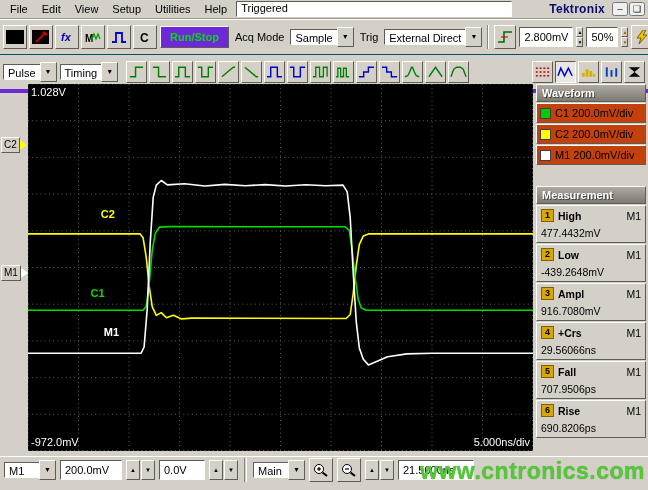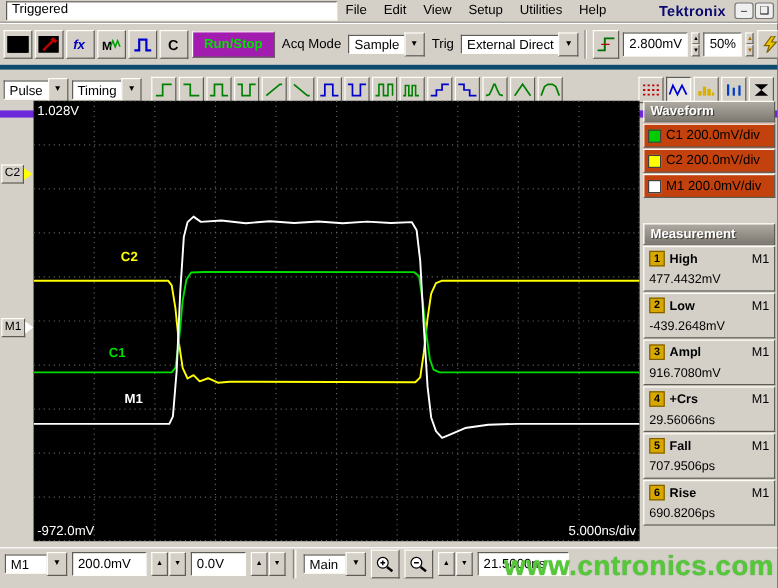--- a/index.html
+++ b/index.html
@@ -11,30 +11,30 @@
   #menubar{height:18px;display:flex;align-items:center;padding:0 3px;background:#d4d0c8;
            border-bottom:1px solid #9a968e}
   .menu-item{padding:2px 7px;white-space:nowrap}
   #status-box{flex:0 0 266px;height:14px;margin-left:2px;line-height:13px;padding:0 4px;
               overflow:hidden;background:#fff;border:1px solid;border-color:#5f5c56 #fffdf8 #fffdf8 #5f5c56}
   #brand{margin-left:auto;margin-right:6px;font-weight:bold;font-size:12px;color:#0a0a6e;letter-spacing:.3px}
   .winbtn{width:16px;height:14px;margin-left:1px;font-size:9px;line-height:11px;text-align:center;padding:0}
 
   
   #toolbar1{height:31px;display:flex;align-items:center;gap:3px;padding:2px 3px;
-            border-bottom:4px solid #0c4a6e;box-shadow:0 1px 0 #fff inset}
+            border-bottom:1px solid #0c4a6e;box-shadow:0 1px 0 #fff inset}
   #toolbar2{height:30px;display:flex;align-items:center;gap:3px;padding:2px 3px;
-            border-bottom:6px solid #6d28d9}
+            border-bottom:4px solid #6d28d9}
   #tb1-icons,#tb2-icons,#tb2-display{display:flex;gap:2px}
   .icon-btn{width:24px;height:24px;padding:1px;display:inline-flex;align-items:center;justify-content:center;
             border:1px solid;border-color:#fffdf8 #5f5c56 #5f5c56 #fffdf8;background:#d4d0c8}
   .icon-btn.sm{width:21px;height:22px}
   .icon-btn.pressed{border-color:#5f5c56 #fffdf8 #fffdf8 #5f5c56;background:#e9e7e1}
   .icon-btn svg{width:18px;height:14px}
-  #runstop{height:22px;padding:0 9px;background:#a21caf;font-weight:bold;
+  #runstop{height:22px;padding:0 9px;background:#6d28d9;font-weight:bold;
            border:1px solid;border-color:#fffdf8 #5f5c56 #5f5c56 #fffdf8}
   .lbl{padding:0 3px;white-space:nowrap}
   .combo{display:inline-flex;height:20px;align-items:center}
   .combo .val{background:#fff;border:1px solid;border-color:#5f5c56 #fffdf8 #fffdf8 #5f5c56;border-right:none;
               padding:2px 4px 0 4px;white-space:nowrap;min-width:26px}
   .combo .dd{width:15px;text-align:center;font-size:7px;line-height:18px;
              border:1px solid;border-color:#fffdf8 #5f5c56 #5f5c56 #fffdf8;background:#d4d0c8}
   .field{height:20px;box-sizing:border-box;background:#fff;padding:3px 4px 0 4px;white-space:nowrap;
          border:1px solid;border-color:#5f5c56 #fffdf8 #fffdf8 #5f5c56}
   .w34{width:34px}.w46{width:46px}.w58{width:58px}.w62{width:62px}.w72{width:72px}.w76{width:76px}
@@ -79,24 +79,24 @@
   .spinpair{display:inline-flex;gap:1px}
   .spinpair button{width:14px;height:20px;font-size:6px;padding:0;
                    border:1px solid;border-color:#fffdf8 #5f5c56 #5f5c56 #fffdf8;background:#d4d0c8}
   #watermark{position:absolute;right:3px;bottom:5px;font-size:23px;font-weight:bold;letter-spacing:.5px;
              pointer-events:none;text-shadow:0 0 1px rgba(40,140,30,.8)}
 </style>
 </head>
 <body>
 
 <div id="menubar">
+  <div id="menu-items"><span class="menu-item">File</span><span class="menu-item">Edit</span><span class="menu-item">View</span><span class="menu-item">Setup</span><span class="menu-item">Utilities</span><span class="menu-item">Help</span></div>
   <div id="status-box">
     <span>Triggered</span>
   </div>
-  <div id="menu-items"><span class="menu-item">File</span><span class="menu-item">Edit</span><span class="menu-item">View</span><span class="menu-item">Setup</span><span class="menu-item">Utilities</span><span class="menu-item">Help</span></div>
   <div id="brand">Tektronix</div>
   <button class="winbtn">–</button>
   <button class="winbtn">❑</button>
 </div>
 
 <div id="toolbar1">
   <div id="tb1-icons">
       <button class="icon-btn">
         <svg viewBox="0 0 18 14">
           <rect x="3" y="6" width="12" height="5" fill="#b8b8b8" stroke="#000" stroke-width="12"></rect>

